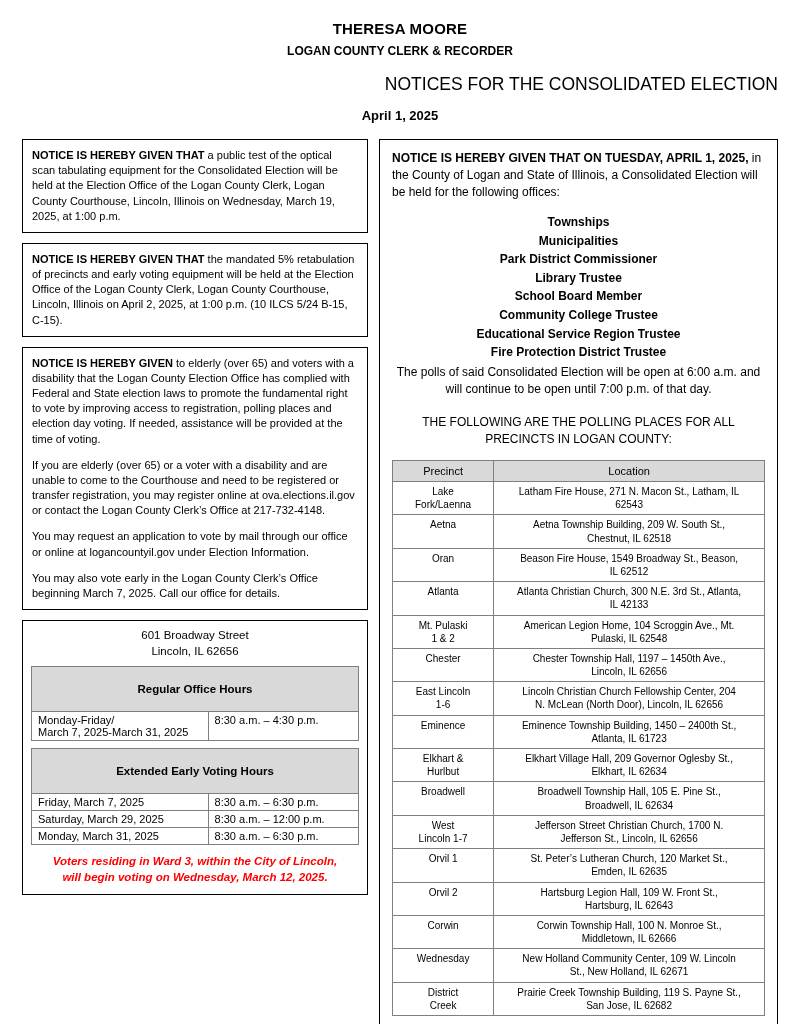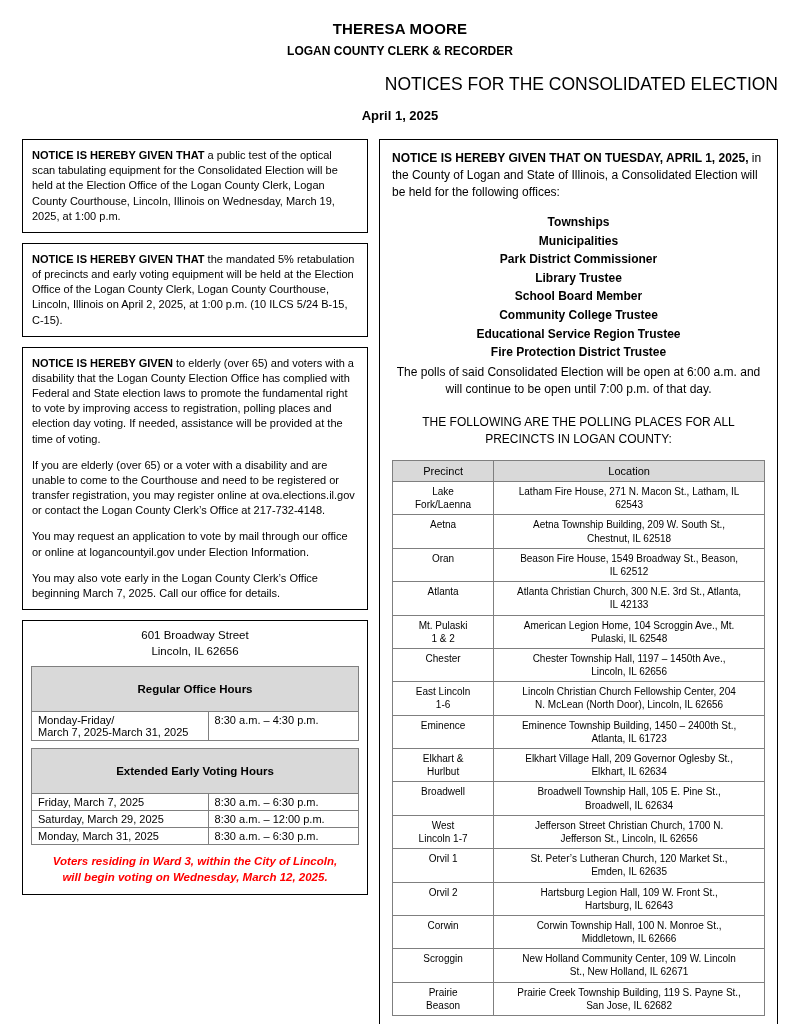--- a/index.html
+++ b/index.html
@@ -211,25 +211,25 @@
             </tr>
             <tr>
               <td class="pcol">Orvil 2</td>
               <td>Hartsburg Legion Hall, 109 W. Front St., Hartsburg, IL 62643</td>
             </tr>
             <tr>
               <td class="pcol">Corwin</td>
               <td>Corwin Township Hall, 100 N. Monroe St., Middletown, IL 62666</td>
             </tr>
             <tr>
-              <td class="pcol">Scroggin</td>
+              <td class="pcol">Wednesday</td>
               <td>New Holland Community Center, 109 W. Lincoln St., New Holland, IL 62671</td>
             </tr>
             <tr>
-              <td class="pcol">Prairie Beason</td>
+              <td class="pcol">District Creek</td>
               <td>Prairie Creek Township Building, 119 S. Payne St., San Jose, IL 62682</td>
             </tr>
           </tbody>
         </table>
 
       </div>
     </div>
 
   </div>
 </div>

